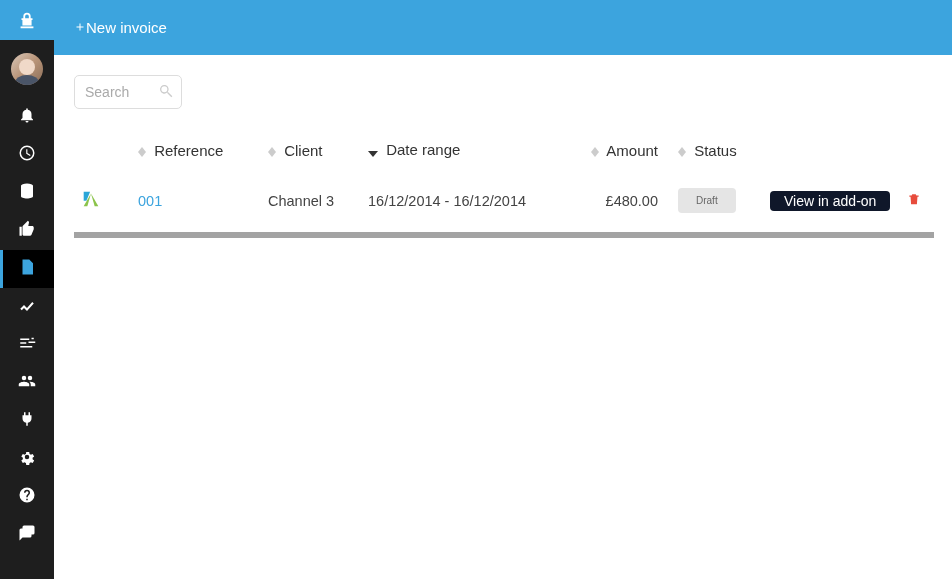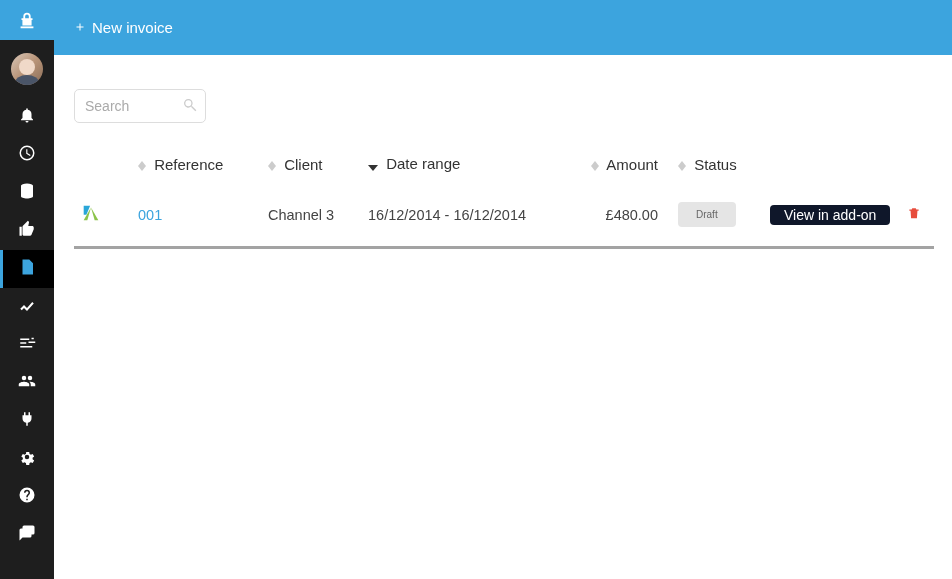--- a/index.html
+++ b/index.html
@@ -17,38 +17,38 @@
   .nav-item { width: 54px; height: 38px; display: flex; align-items: center; justify-content: center; cursor: pointer; position: relative; }
   .nav-item svg { width: 18px; height: 18px; fill: #fff; }
   .nav-item.active { background: #000; }
   .nav-item.active svg { fill: #3ca4de; }
   .nav-item.active::before { content:""; position:absolute; left:0; top:0; bottom:0; width:3px; background:#3ca4de; }
 
   
   .main { flex: 1; display: flex; flex-direction: column; }
   .topbar { height: 55px; background: #3ca4de; color: #fff; display: flex; align-items: center; justify-content: space-between; padding: 0 24px 0 20px; }
   .topbar h1 { font-weight: 400; font-size: 24px; }
-  .new-btn { display: flex; align-items: center; gap: 6px; font-size: 15px; cursor: pointer; }
+  .new-btn { display: flex; align-items: center; font-size: 15px; cursor: pointer; }
   .new-btn svg { width: 12px; height: 12px; fill: #fff; }
 
   .content { flex: 1; padding: 20px 20px 0 20px; }
 
-  .search-wrap { position: relative; width: 132px; margin-top: 14px; }
+  .search-wrap { position: relative; width: 108px; }
   .search-wrap input { width: 100%; height: 34px; border: 1px solid #ddd; border-radius: 5px; padding: 0 30px 0 10px; font-size: 14px; color: #555; outline: none; }
   .search-wrap input::placeholder { color: #aaa; }
   .search-wrap .sicon { position: absolute; right: 8px; top: 8px; pointer-events: none; }
   .search-wrap .sicon svg { width: 16px; height: 16px; fill: #ccc; }
 
   table { width: 100%; border-collapse: collapse; margin-top: 22px; table-layout: fixed; }
   thead th { text-align: left; font-size: 15px; font-weight: 400; color: #333; padding: 10px 6px; white-space: nowrap; }
   .sort { display: inline-flex; flex-direction: column; margin-right: 4px; vertical-align: middle; line-height: 4px; }
   .sort svg { width: 8px; height: 5px; fill: #ccc; }
   .sort-down-active svg { width: 10px; height: 6px; fill: #333; }
   tbody td { padding: 18px 6px; font-size: 14.5px; color: #444; vertical-align: middle; }
-  tbody tr { border-bottom: 3px solid #a3a3a3; }
+  tbody tr { border-bottom: 6px solid #a3a3a3; }
   .ref-link { color: #3ca4de; cursor: pointer; }
   .amount { text-align: right; padding-right: 14px; }
   th.amount-h { text-align: right; padding-right: 14px; }
 
   .client-logo { width: 22px; height: 22px; display: inline-block; }
 
   .badge { display: inline-block; background: #e5e5e5; color: #666; padding: 7px 18px; border-radius: 4px; font-size: 10px; }
   .btn-primary { display: inline-block; background: #0f172a; color: #fff; padding: 2px 14px; border-radius: 4px; font-size: 14px; cursor: pointer; white-space: nowrap; }
   .delete-cell { text-align: center; }
   .delete-btn { width: 26px; height: 26px; border-radius: 4px; display: inline-flex; align-items: center; justify-content: center; cursor: pointer; }

